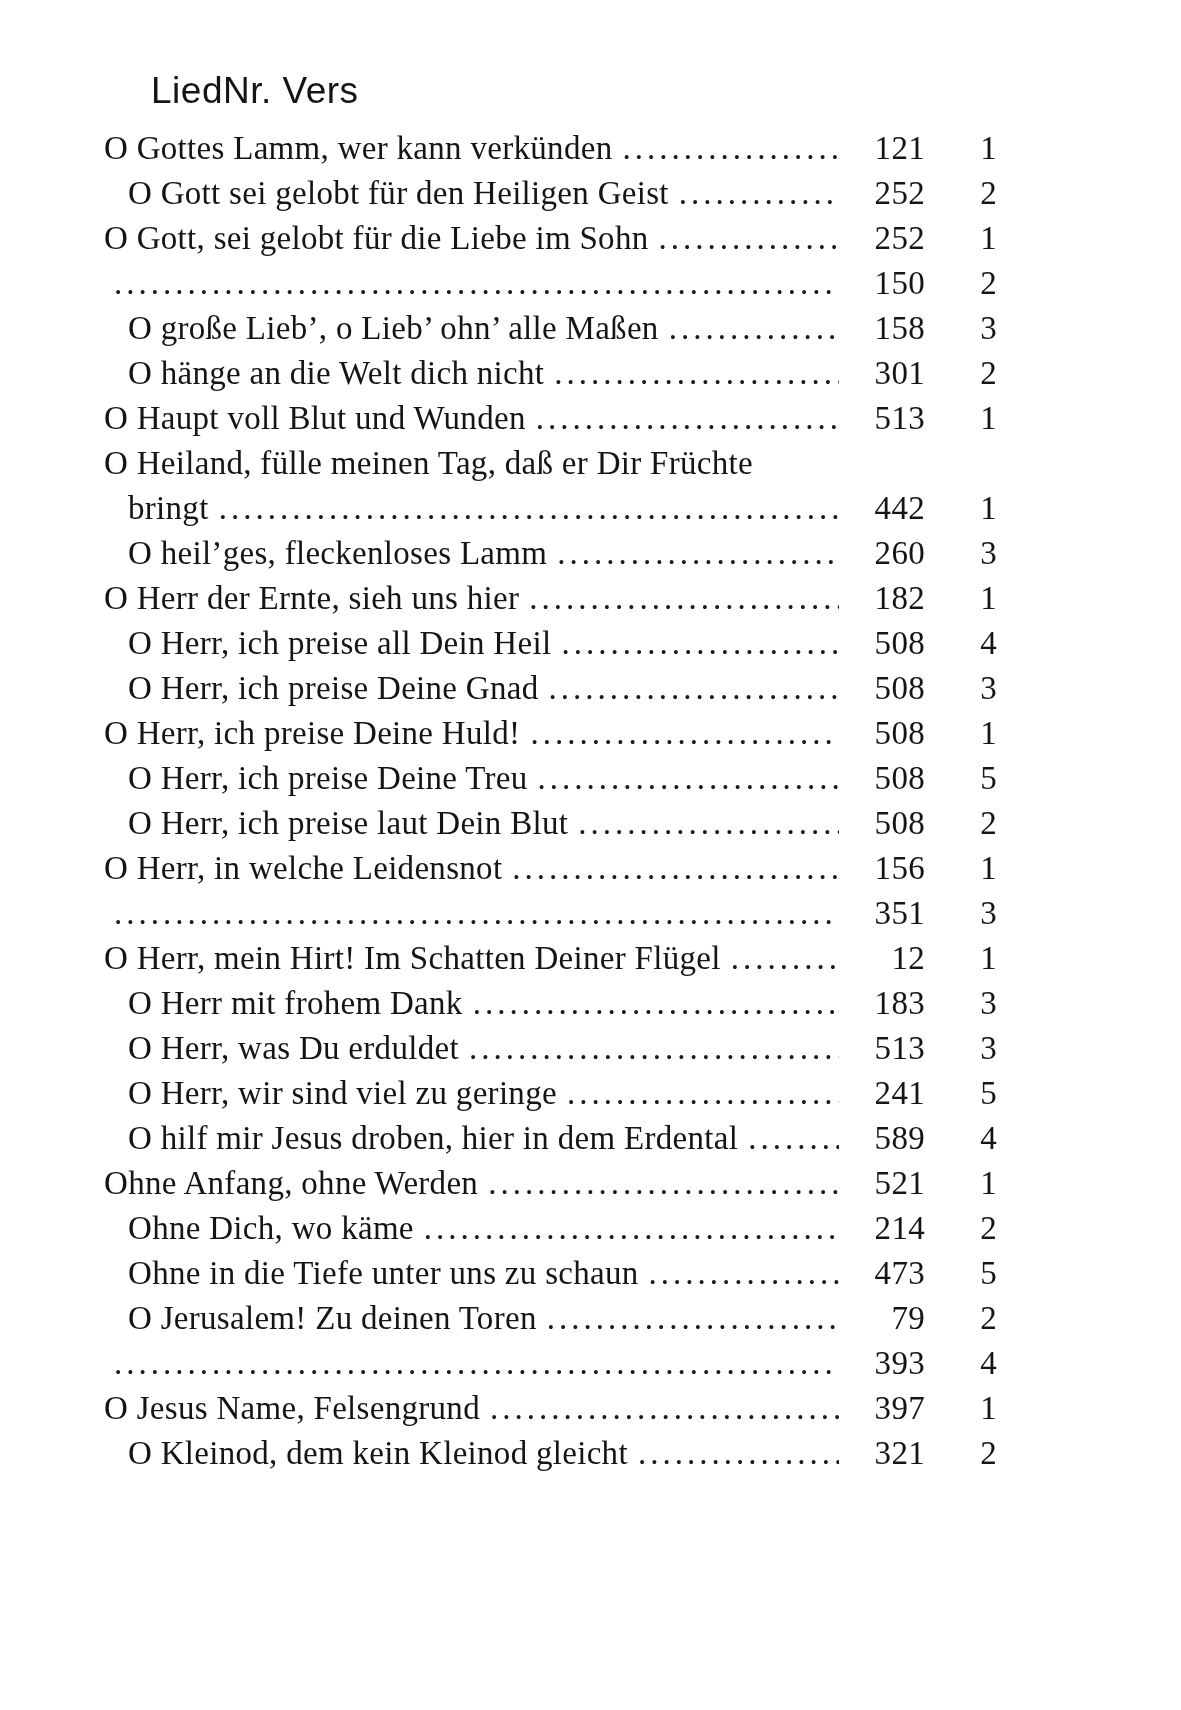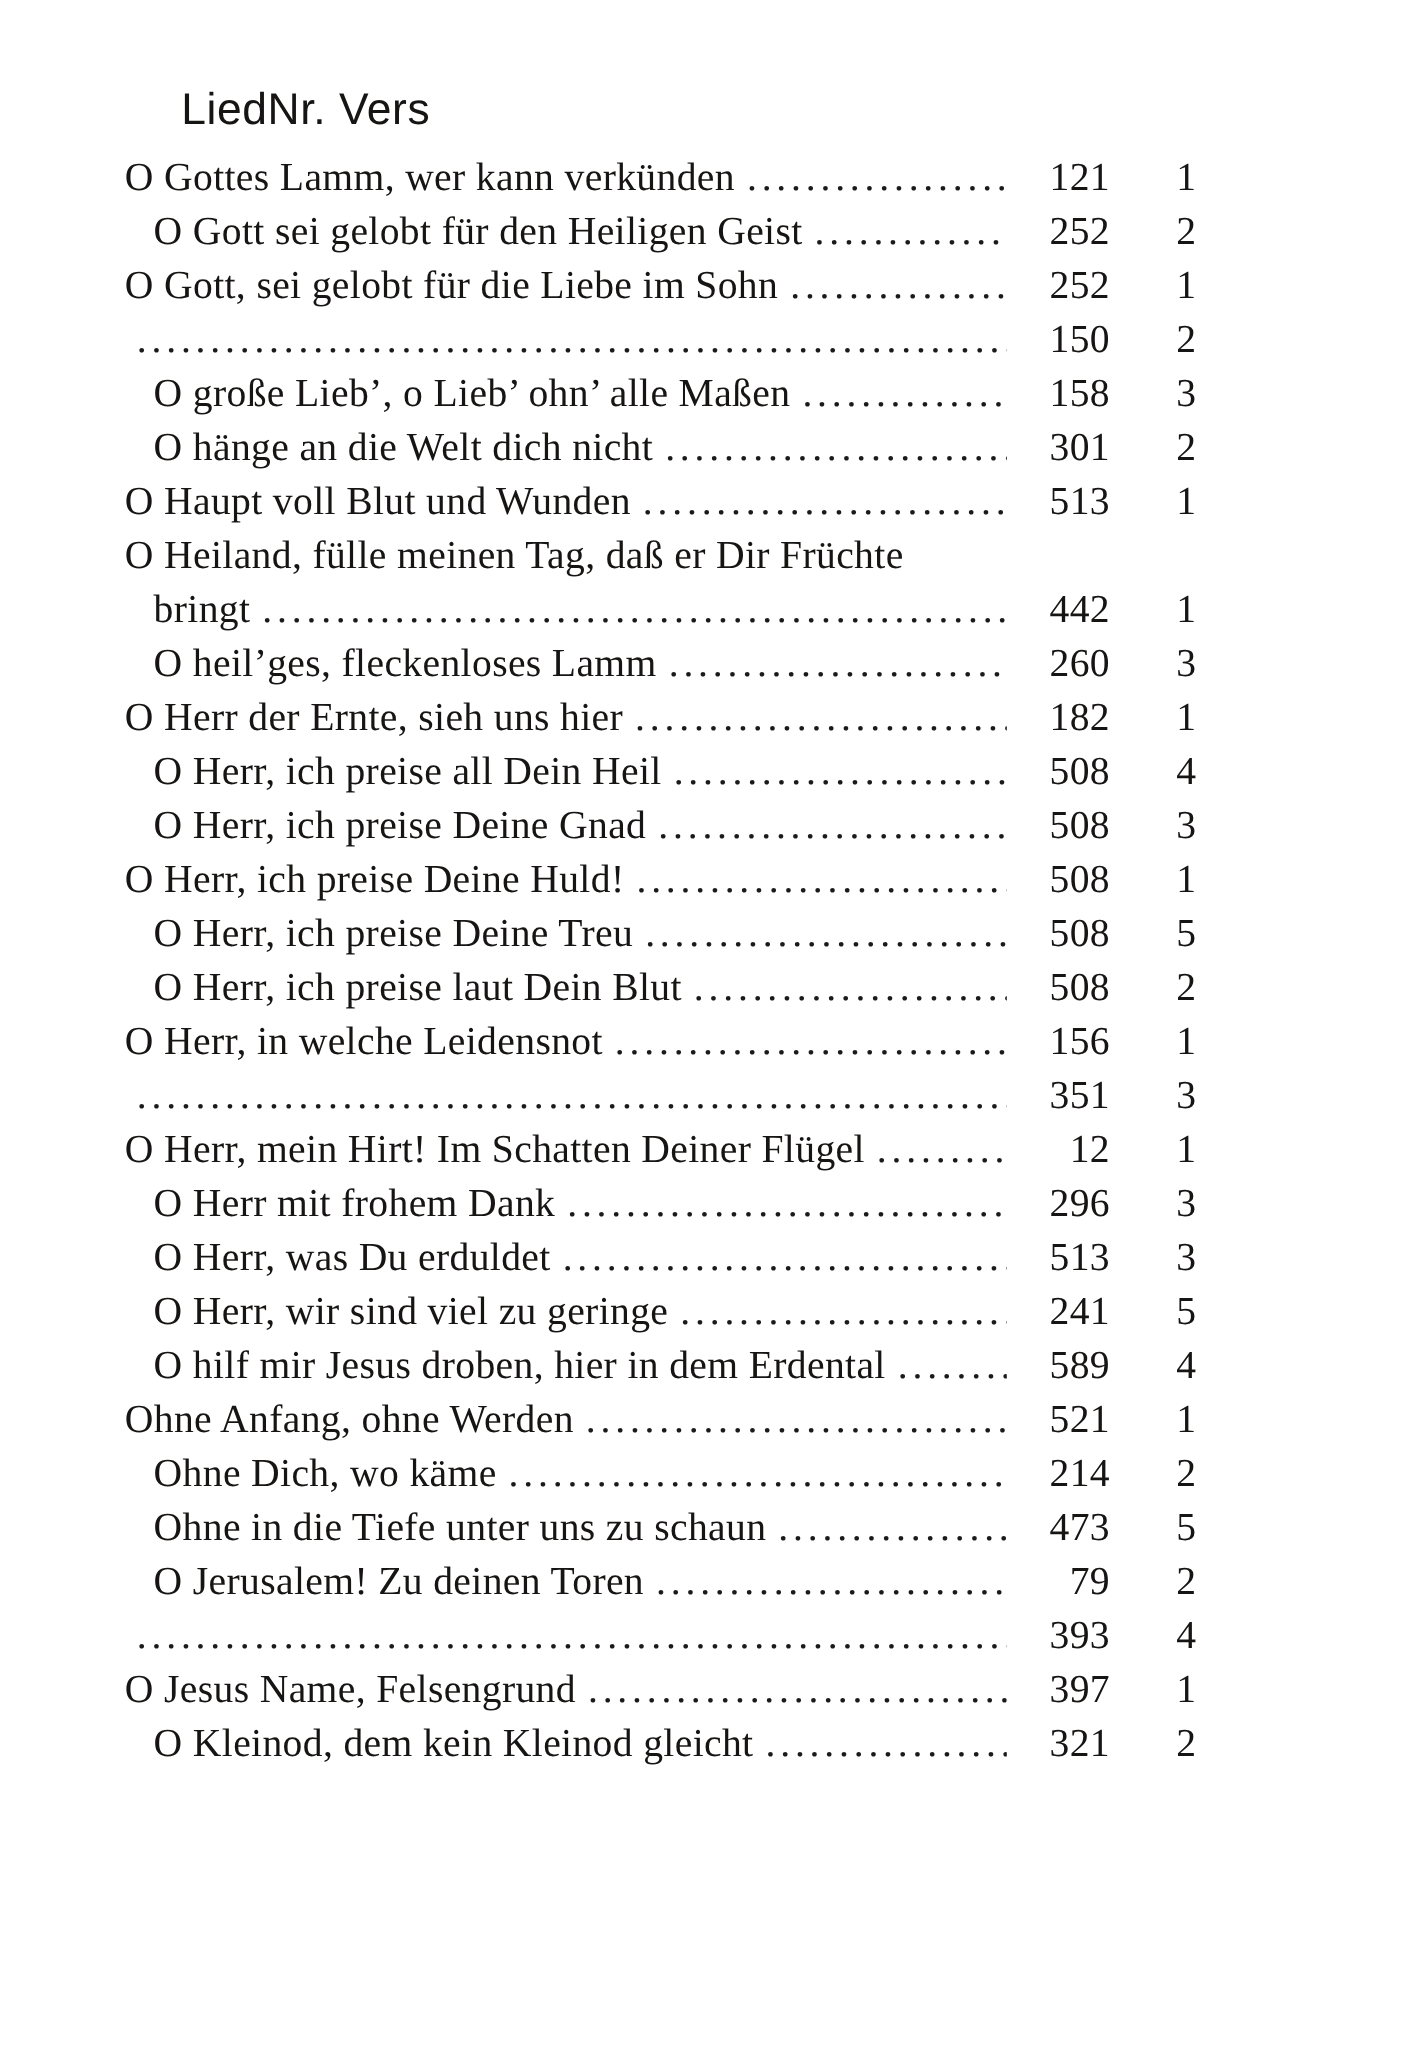--- a/index.html
+++ b/index.html
@@ -209,21 +209,21 @@
   <div class="row">
     <span class="title">O Herr, mein Hirt! Im Schatten Deiner Flügel</span>
     <span class="dots"></span>
     <span class="nr">12</span>
     <span class="vers">1</span>
   </div>
 
   <div class="row indent">
     <span class="title">O Herr mit frohem Dank</span>
     <span class="dots"></span>
-    <span class="nr">296</span>
+    <span class="nr">183</span>
     <span class="vers">3</span>
   </div>
 
   <div class="row indent">
     <span class="title">O Herr, was Du erduldet</span>
     <span class="dots"></span>
     <span class="nr">513</span>
     <span class="vers">3</span>
   </div>
 

